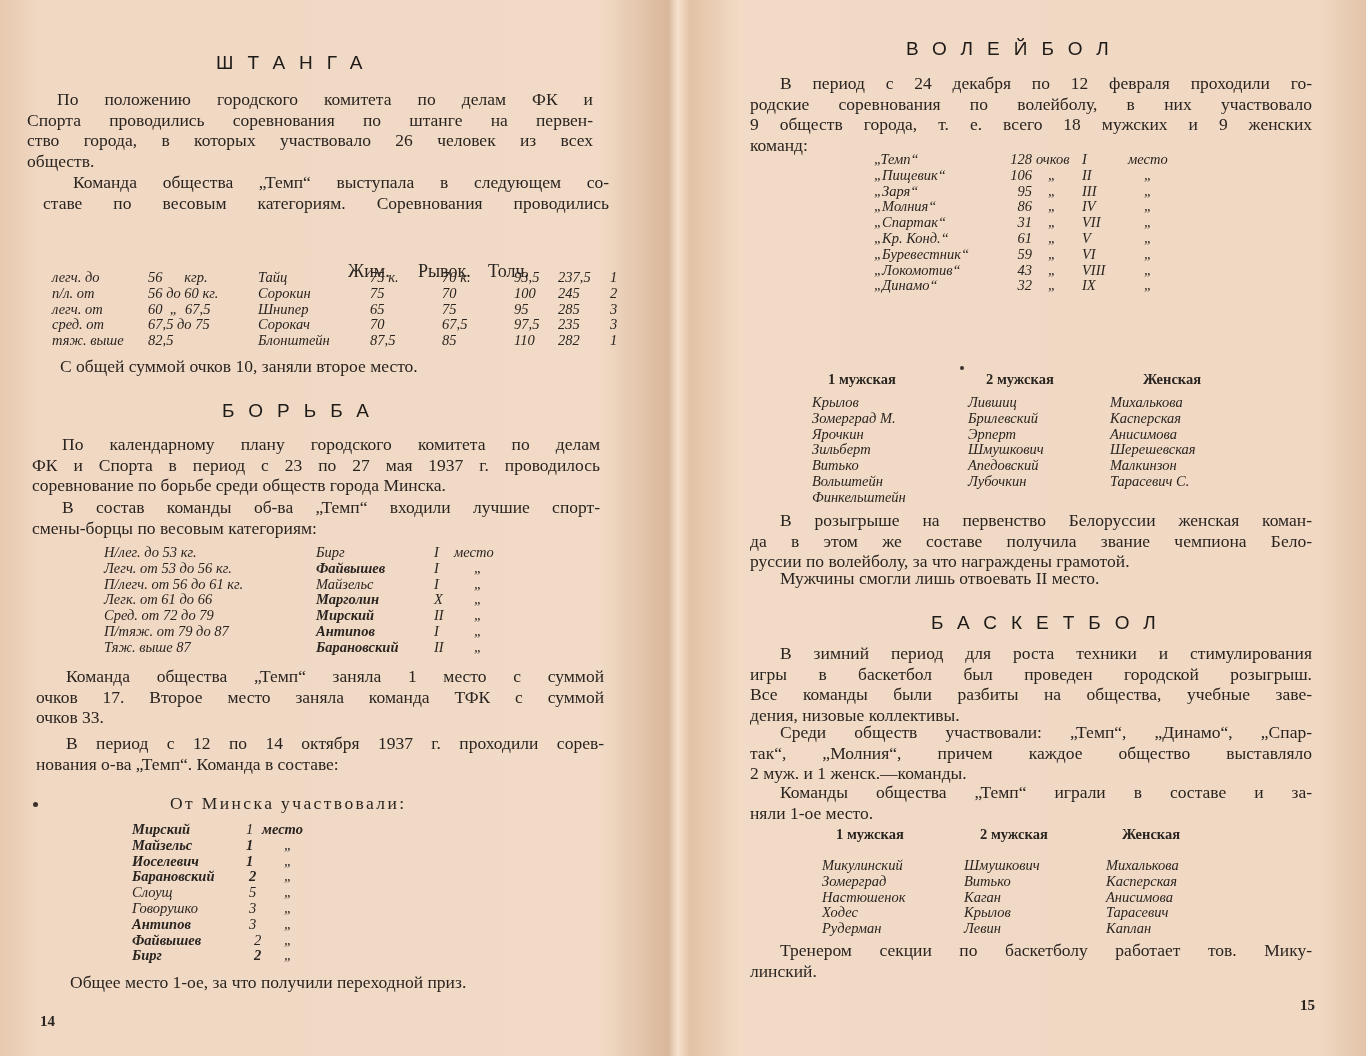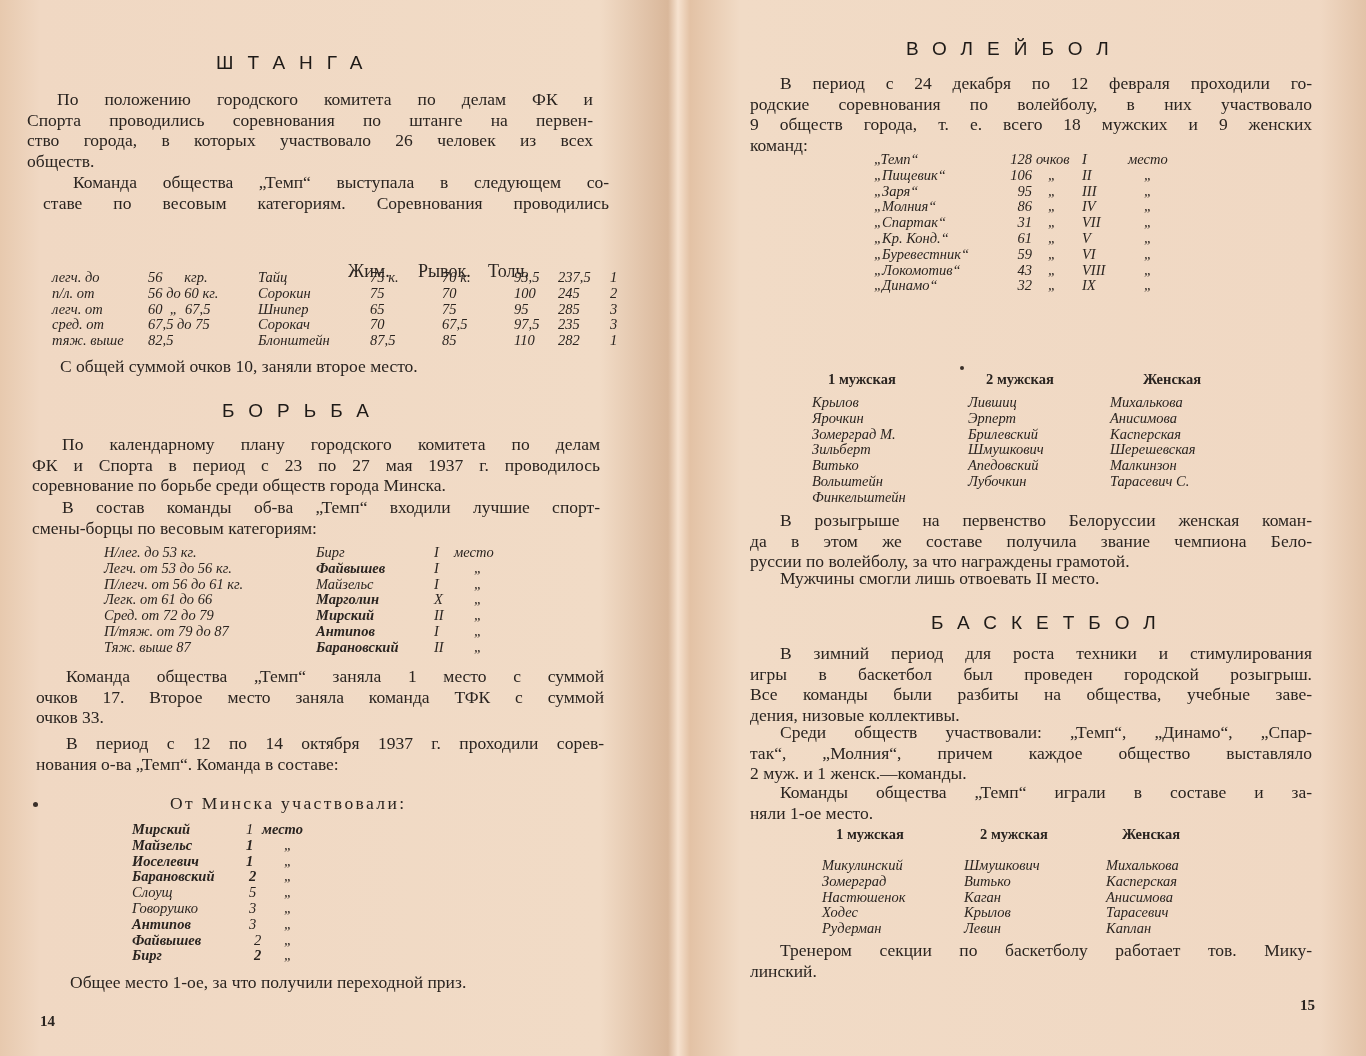--- a/index.html
+++ b/index.html
@@ -340,28 +340,28 @@
     <div class="bold" style="position:absolute; left:463px; top:371px; font-size:14.5px;">Женская</div>
 
     <table class="t" style="left:132px; top:395px;">
       <tbody>
         <tr>
             <td style="width:156px">Крылов</td>
             <td style="width:142px">Лившиц</td>
             <td>Михалькова</td>
           </tr>
         <tr>
+            <td>Зомерград М.</td>
+            <td>Брилевский</td>
+            <td>Касперская</td>
+          </tr>
+        <tr>
             <td>Ярочкин</td>
             <td>Эрперт</td>
             <td>Анисимова</td>
-          </tr>
-        <tr>
-            <td>Зомерград М.</td>
-            <td>Брилевский</td>
-            <td>Касперская</td>
           </tr>
         <tr>
             <td>Зильберт</td>
             <td>Шмушкович</td>
             <td>Шерешевская</td>
           </tr>
         <tr>
             <td>Витько</td>
             <td>Апедовский</td>
             <td>Малкинзон</td>

